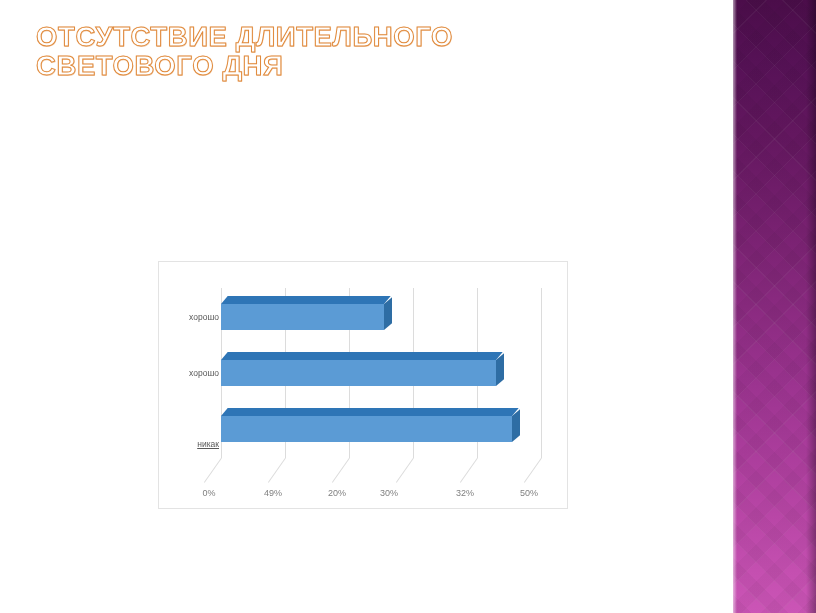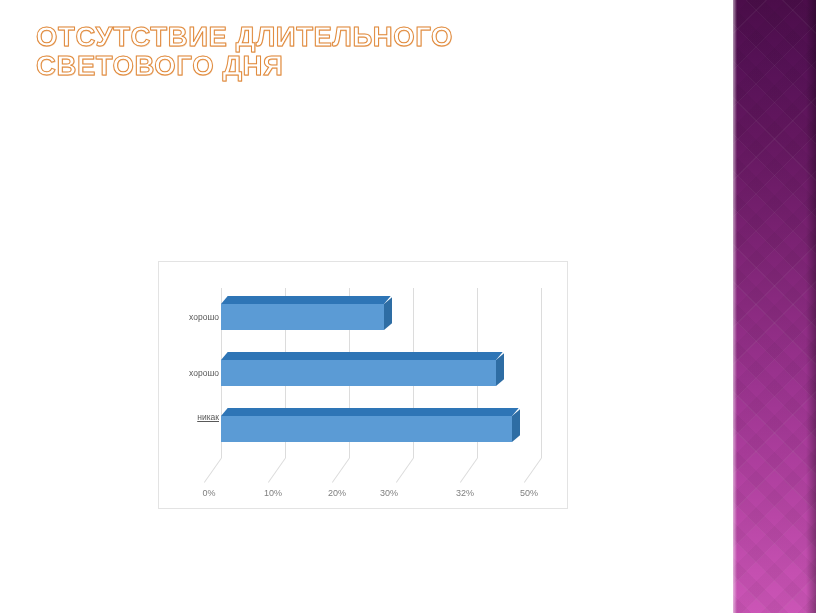--- a/index.html
+++ b/index.html
@@ -196,27 +196,27 @@
             <div class="front" style="width: 275.2px; background: rgb(91, 155, 213);"></div>
             <div class="side" style="left: 275.2px; top: 8px; background: rgb(46, 109, 164);"></div>
           </div>
           <div class="bar" style="left: 62px; top: 34px; width: 163.2px;">
             <div class="top" style="width: 163.2px; background: rgb(46, 117, 182);"></div>
             <div class="front" style="width: 163.2px; background: rgb(91, 155, 213);"></div>
             <div class="side" style="left: 163.2px; top: 8px; background: rgb(46, 109, 164);"></div>
           </div>
         </div>
       <div id="cat-labels">
-          <div class="cat-label" style="top: 150px; text-decoration: underline;">никак</div>
+          <div class="cat-label" style="top: 177px; text-decoration: underline;">никак</div>
           <div class="cat-label" style="top: 106px;">хорошо</div>
           <div class="cat-label" style="top: 50px;">хорошо</div>
         </div>
       <div id="tick-labels">
           <div class="tick-label" style="left: 50px; top: 226px;">0%</div>
-          <div class="tick-label" style="left: 114px; top: 226px;">10%</div>
+          <div class="tick-label" style="left: 114px; top: 226px;">49%</div>
           <div class="tick-label" style="left: 178px; top: 226px;">20%</div>
           <div class="tick-label" style="left: 230px; top: 226px;">30%</div>
           <div class="tick-label" style="left: 306px; top: 226px;">32%</div>
           <div class="tick-label" style="left: 370px; top: 226px;">50%</div>
         </div>
     </div>
   </div>
 
 </div>
 

